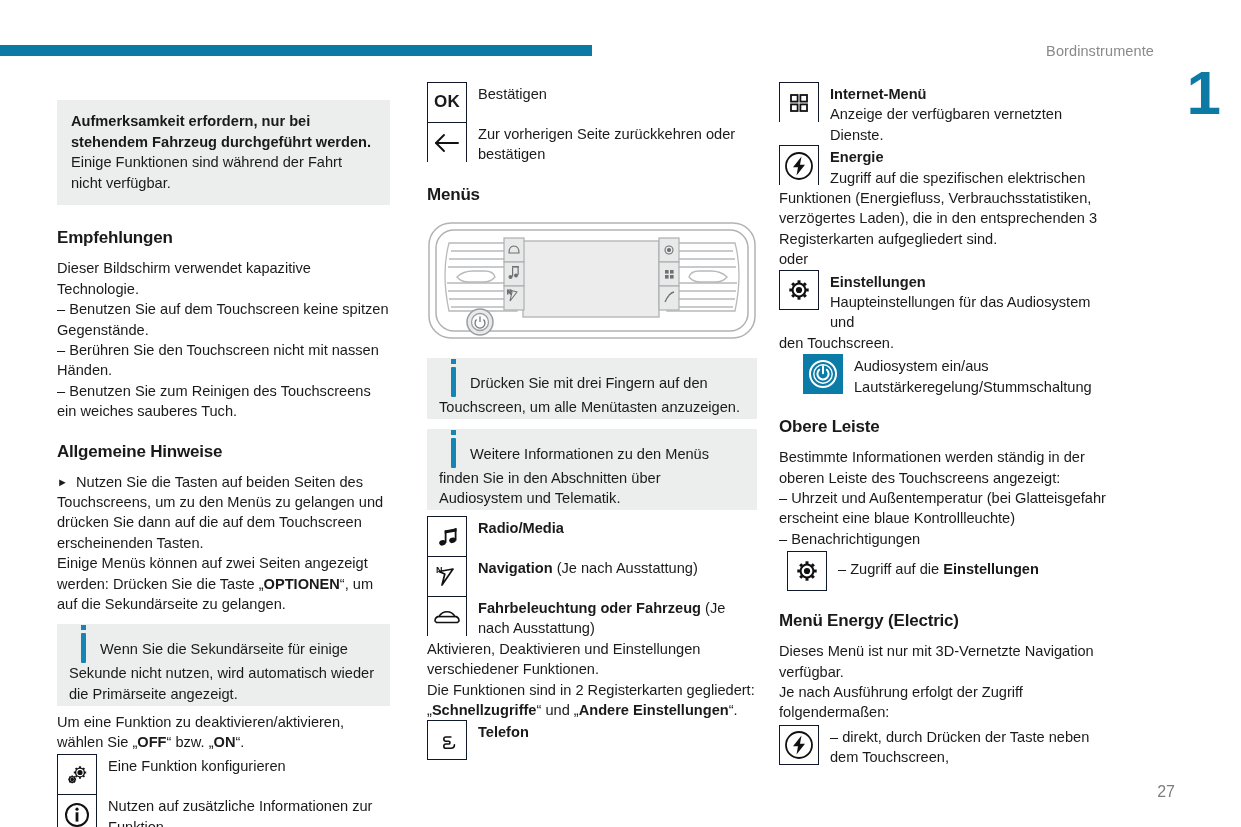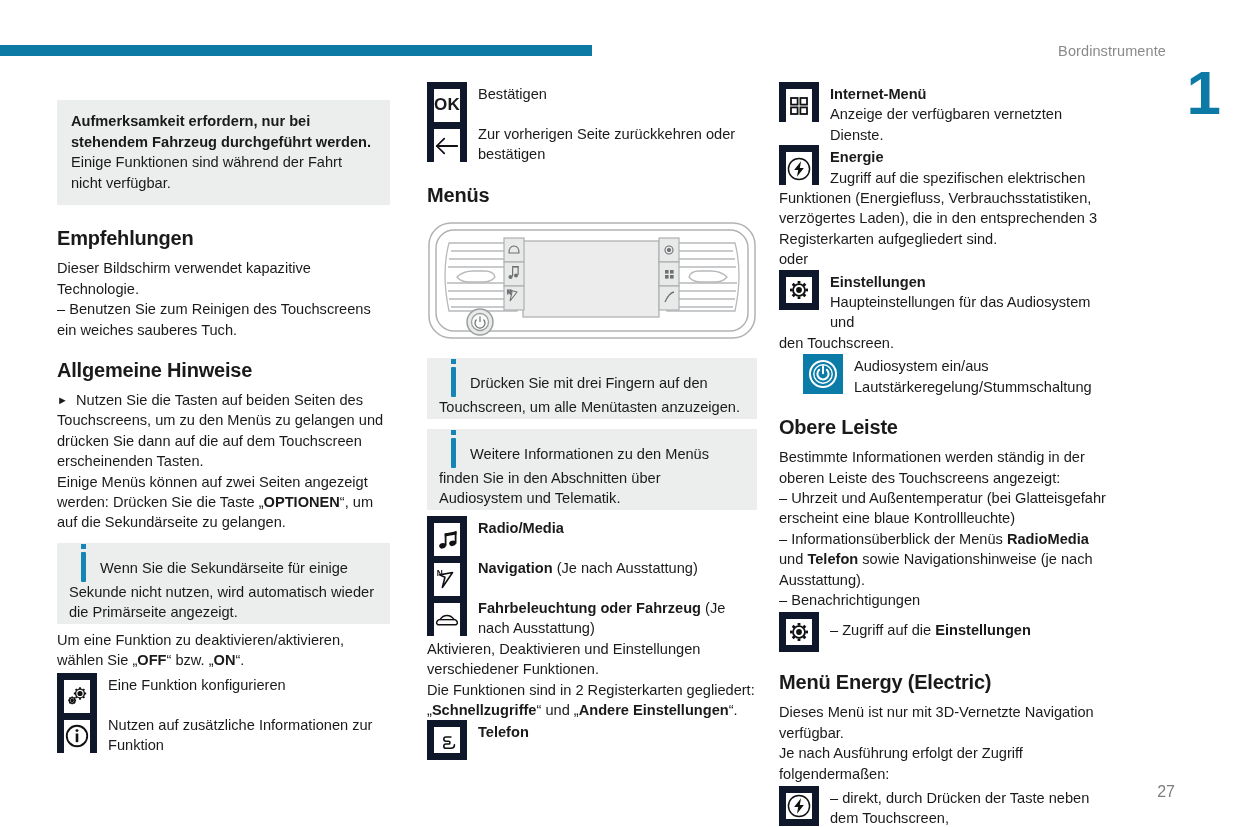--- a/index.html
+++ b/index.html
@@ -16,21 +16,21 @@
 
   
   .top-rule {
     position: absolute;
     left: 0; top: 45px;
     width: 592px; height: 11px;
     background: #0c7aa4;
   }
   .chapter-word {
     position: absolute;
-    right: 75px; top: 43px;
+    right: 87px; top: 43px;
     font-size: 14.5px;
     color: #8a8a8a;
     letter-spacing: .1px;
   }
   .chapter-num {
     position: absolute;
     right: 22px; top: 62px;
     font-size: 62px;
     font-weight: bold;
     color: #0c7aa4;
@@ -52,21 +52,21 @@
     line-height: 20.4px;
   }
   .col-left  { left: 57px;  width: 333px; margin-top: 20px; }
   .col-mid   { left: 427px; width: 330px; }
   .col-right { left: 779px; width: 333px; }
 
   p { margin: 0; }
   .para { margin: 0; }
 
   h2 {
-    font-size: 20px;
+    font-size: 17px;
     font-weight: bold;
     margin: 17px 0 7px 0;
     line-height: 26px;
     letter-spacing: -.2px;
   }
   h2.first { margin-top: 20px; }
 
   
   .notebox {
     background: #eceded;
@@ -97,21 +97,21 @@
 
   
   .icon-row {
     display: flex;
     align-items: flex-start;
     gap: 11px;
   }
   .icon-box {
     width: 40px; height: 40px;
     min-width: 40px;
-    border: 7px solid #0f172a;
+    border: 1px solid #0f172a;
     display: flex;
     align-items: center;
     justify-content: center;
     background: #ffffff;
   }
   .icon-box.blue { background: #0b7ba8; border: none; }
   .icon-text {
     padding-top: 2px;
     line-height: 20.4px;
   }
@@ -146,20 +146,22 @@
 <div class="col col-left">
 
   <div class="notebox warn">
     <b>Aufmerksamkeit erfordern, nur bei stehendem Fahrzeug durchgeführt werden.</b>
     <span>Einige Funktionen sind während der Fahrt nicht verfügbar.</span>
   </div>
 
   <h2 class="first">Empfehlungen</h2>
 
   <p class="para">Dieser Bildschirm verwendet kapazitive Technologie.</p>
+  <p class="para">–  Benutzen Sie auf dem Touchscreen keine spitzen Gegenstände.</p>
+  <p class="para">–  Berühren Sie den Touchscreen nicht mit nassen Händen.</p>
   <p class="para">–  Benutzen Sie zum Reinigen des Touchscreens ein weiches sauberes Tuch.</p>
 
   <h2>Allgemeine Hinweise</h2>
 
   <p class="para"><span class="tri">►</span>&nbsp; <span>Nutzen Sie die Tasten auf beiden Seiten des Touchscreens, um zu den Menüs zu gelangen und drücken Sie dann auf die auf dem Touchscreen erscheinenden Tasten.</span></p>
 
   <p class="para"><span>Einige Menüs können auf zwei Seiten angezeigt werden: Drücken Sie die Taste „</span><b>OPTIONEN</b><span>“, um auf die Sekundärseite zu gelangen.</span></p>
 
   <div class="notebox">
     <span class="info-bar"></span><span class="info-text">Wenn Sie die Sekundärseite für einige Sekunde nicht nutzen, wird automatisch wieder die Primärseite angezeigt.</span>
@@ -449,24 +451,23 @@
         </g>
       </svg>
     </div>
     <div class="icon-text"><span>Audiosystem ein/aus</span><br><span>Lautstärkeregelung/Stummschaltung</span></div>
   </div>
 
   <h2>Obere Leiste</h2>
 
   <p class="para">Bestimmte Informationen werden ständig in der oberen Leiste des Touchscreens angezeigt:</p>
   <p class="para">–  Uhrzeit und Außentemperatur (bei Glatteisgefahr erscheint eine blaue Kontrollleuchte)</p>
-  <p class="para"><span>–  Informationsüberblick der Menüs </span><b>RadioMedia</b><span> und </span><b>Telefon</b><span> sowie Navigationshinweise (je nach Ausstattung).</span></p>
   <p class="para">–  Benachrichtigungen</p>
 
-  <div class="icon-row" style="margin-top:2px;">
+  <div class="icon-row" style="margin-top:2px;margin-left:8px;">
     <div class="icon-box">
       <svg width="28" height="28" viewBox="0 0 28 28">
         <g fill="none" stroke="#111" stroke-width="2">
           <circle cx="14" cy="14" r="6.4"></circle>
           <g stroke-width="3">
             <line x1="14" y1="4.3" x2="14" y2="7.1"></line>
               <line x1="14" y1="20.9" x2="14" y2="23.7"></line>
             <line x1="4.3" y1="14" x2="7.1" y2="14"></line>
               <line x1="20.9" y1="14" x2="23.7" y2="14"></line>
             <line x1="7.2" y1="7.2" x2="9.1" y2="9.1"></line>

